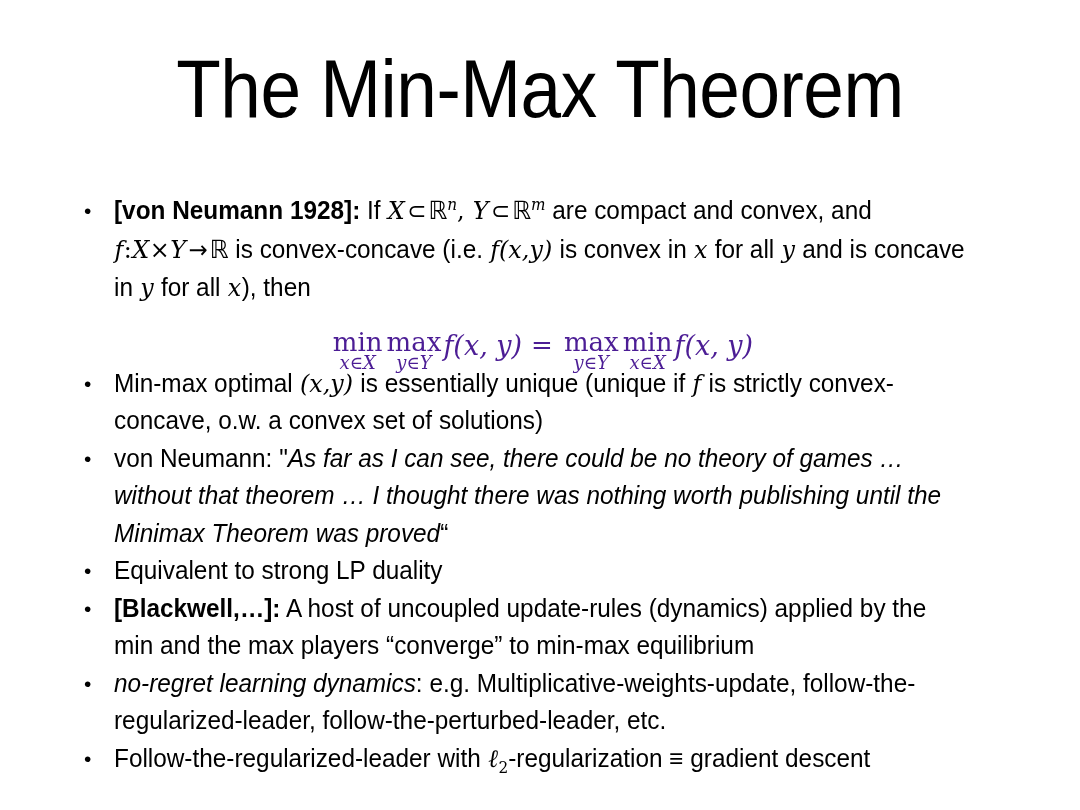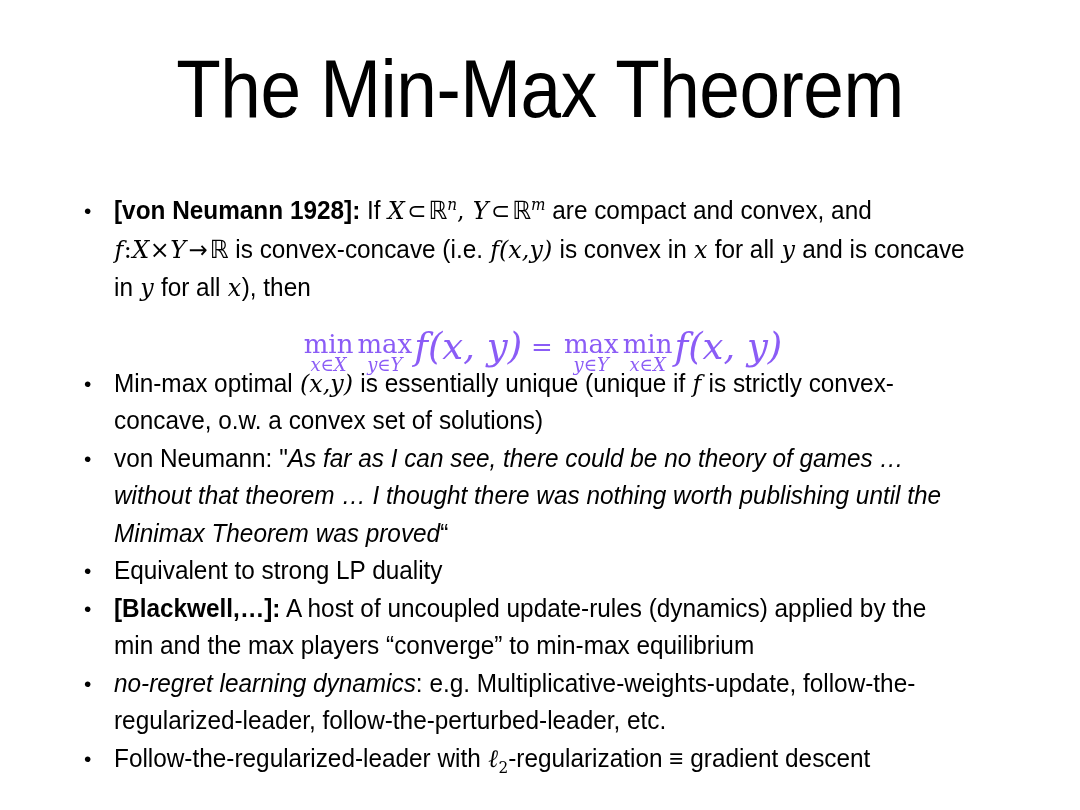--- a/index.html
+++ b/index.html
@@ -119,21 +119,21 @@
 
   
   .equation {
     position: absolute;
     top: 327px;
     left: 0;
     width: 1080px;
     text-align: center;
     font-family: "DejaVu Serif", "Liberation Serif", serif;
     font-size: 26px;
-    color: #8b5cf6;
+    color: #4c1d95;
     white-space: nowrap;
   }
   .eq-inner {
     display: inline-block;
     transform: translateX(2px);
   }
   .limop {
     display: inline-block;
     vertical-align: middle;
     text-align: center;
@@ -149,21 +149,21 @@
     letter-spacing: 0px;
   }
   .limop .lim {
     display: block;
     font-style: italic;
     font-size: 18px;
     line-height: 15px;
   }
   .eq-f {
     font-style: italic;
-    font-size: 37px;
+    font-size: 27px;
     vertical-align: middle;
     position: relative;
     top: -2px;
   }
   .eq-eq {
     font-style: normal;
     font-size: 26px;
     vertical-align: middle;
     padding: 0 9px;
     position: relative;

